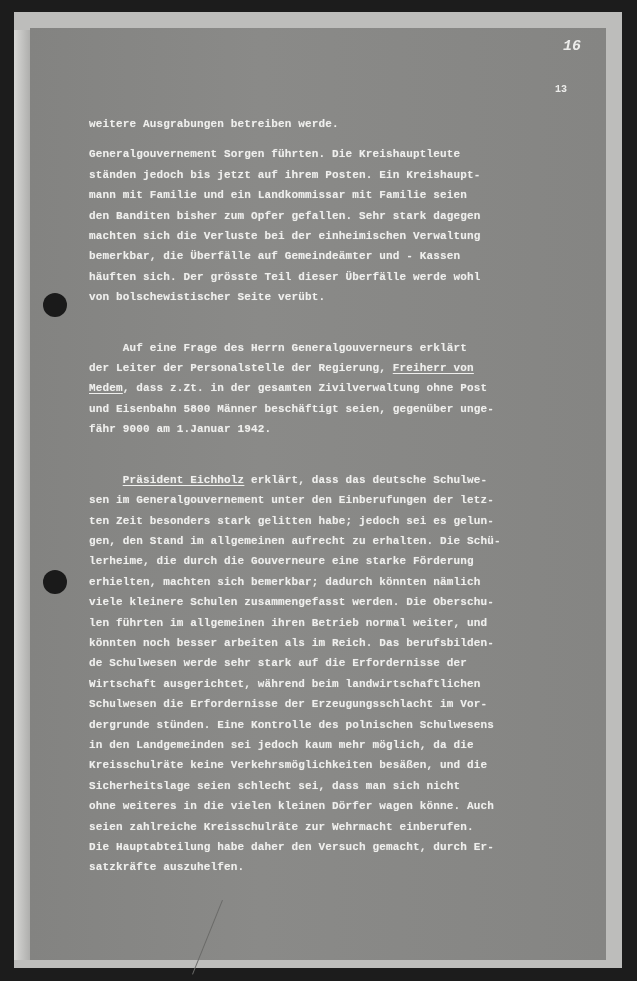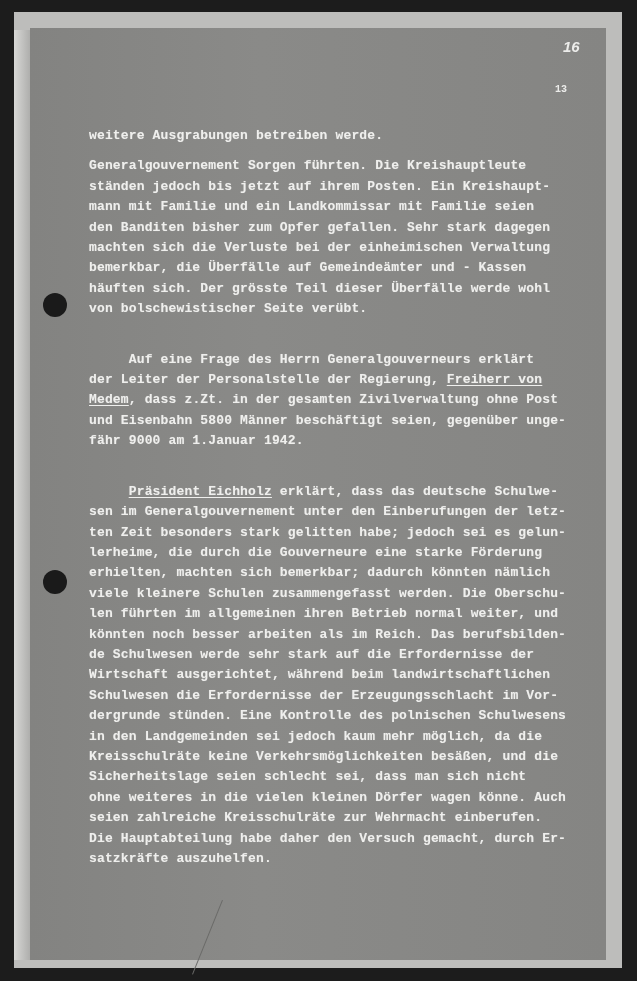--- a/index.html
+++ b/index.html
@@ -25,25 +25,25 @@
     position: absolute; left: 222px; top: 900px; width: 1px; height: 80px;
     background: #6a6a68; transform: rotate(22deg); transform-origin: top left;
   }
   .hole {
     position: absolute; width: 24px; height: 24px; border-radius: 50%;
     background: #1a1a1a;
   }
   .folio {
     position: absolute; color: #ececea; font-weight: bold;
   }
-  .folio-hand { left: 563px; top: 38px; font-size: 15px; font-style: italic; font-family: Liberation Sans, sans-serif; }
+  .folio-hand { left: 563px; top: 38px; font-size: 15px; font-style: italic; font-family: Liberation Mono, monospace; }
   .folio-typed { left: 555px; top: 84px; font-size: 10px; }
   .text {
-    position: absolute; left: 89px; top: 126px; width: 514px;
-    color: #efefed; font-size: 13px; line-height: 20.4px;
+    position: absolute; left: 89px; top: 114px; width: 514px;
+    color: #efefed; font-size: 11px; line-height: 20.4px;
     font-weight: bold; letter-spacing: 0.15px;
     text-shadow: 0 0 1px rgba(255,255,255,0.35);
   }
   .line { white-space: pre; display: block; }
   .gap { height: 10px; }
   .gap-lg { height: 30px; }
   .u { text-decoration: underline; text-underline-offset: 2px; text-align: center; }
 </style>
 </head>
 <body>
@@ -87,20 +87,21 @@
     <span class="line">und Eisenbahn 5800 Männer beschäftigt seien, gegenüber unge-</span>
     <span class="line">fähr 9000 am 1.Januar 1942.</span>
   </div>
 
   <div class="gap-lg"></div>
 
   <div>
     <span class="line"><span>     </span><span class="u">Präsident Eichholz</span><span> erklärt, dass das deutsche Schulwe-</span></span>
     <span class="line">sen im Generalgouvernement unter den Einberufungen der letz-</span>
     <span class="line">ten Zeit besonders stark gelitten habe; jedoch sei es gelun-</span>
+    <span class="line">gen, den Stand im allgemeinen aufrecht zu erhalten. Die Schü-</span>
     <span class="line">lerheime, die durch die Gouverneure eine starke Förderung</span>
     <span class="line">erhielten, machten sich bemerkbar; dadurch könnten nämlich</span>
     <span class="line">viele kleinere Schulen zusammengefasst werden. Die Oberschu-</span>
     <span class="line">len führten im allgemeinen ihren Betrieb normal weiter, und</span>
     <span class="line">könnten noch besser arbeiten als im Reich. Das berufsbilden-</span>
     <span class="line">de Schulwesen werde sehr stark auf die Erfordernisse der</span>
     <span class="line">Wirtschaft ausgerichtet, während beim landwirtschaftlichen</span>
     <span class="line">Schulwesen die Erfordernisse der Erzeugungsschlacht im Vor-</span>
     <span class="line">dergrunde stünden. Eine Kontrolle des polnischen Schulwesens</span>
     <span class="line">in den Landgemeinden sei jedoch kaum mehr möglich, da die</span>

